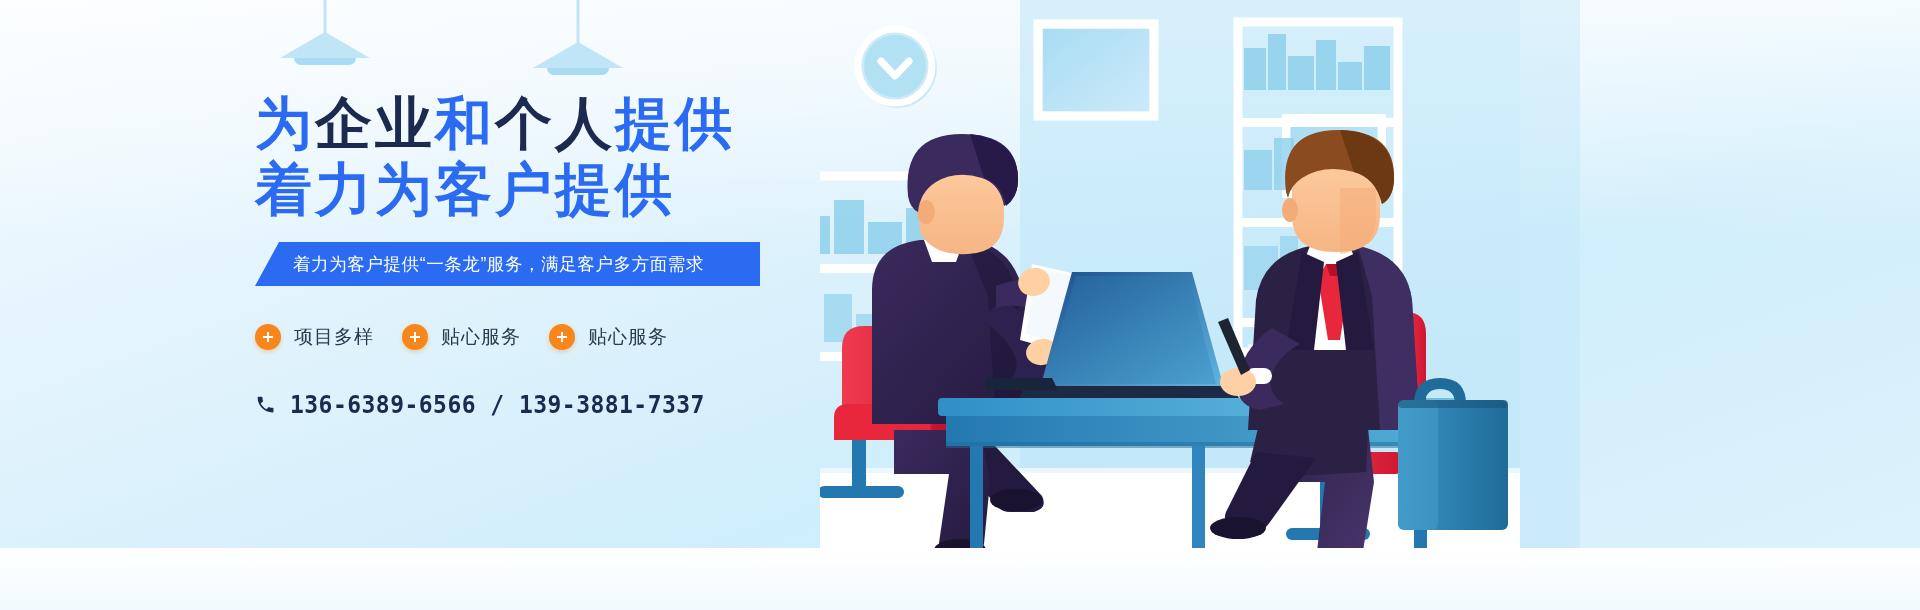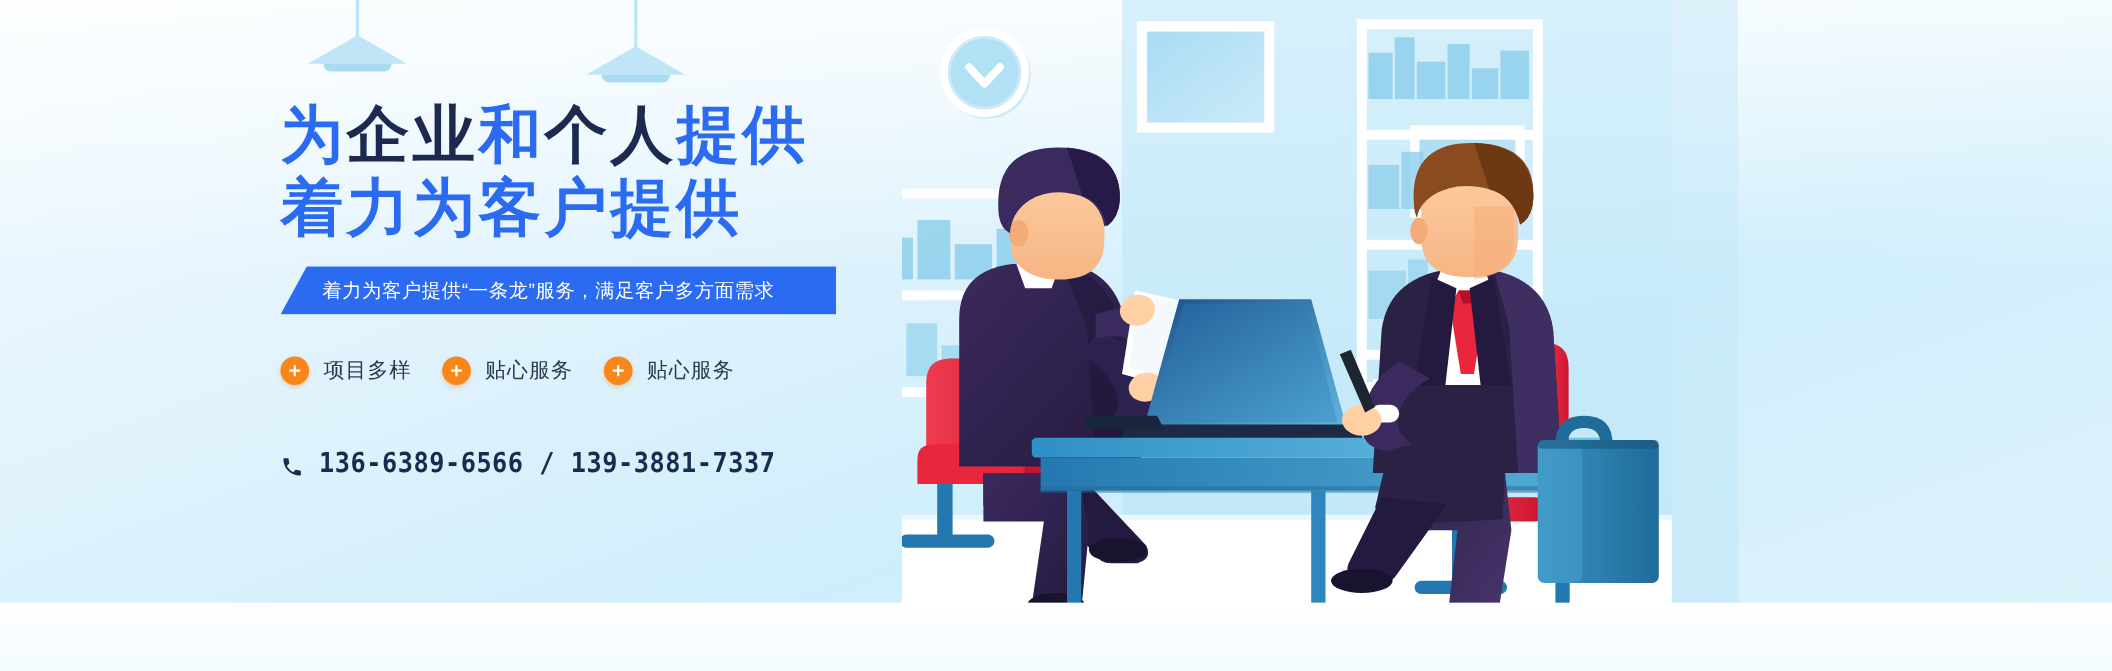--- a/index.html
+++ b/index.html
@@ -73,21 +73,21 @@
   }
   .features{margin-top:38px;display:flex;gap:28px;}
   .feature{display:flex;align-items:center;gap:13px;}
   .feature .dot{
     width:26px;height:26px;border-radius:50%;background:#f7861b;
     display:flex;align-items:center;justify-content:center;flex:0 0 auto;
     box-shadow:0 2px 4px rgba(247,134,27,.35);
   }
   .feature .dot svg{display:block;}
   .feature .lbl{font-size:19px;color:#2b3a4d;letter-spacing:1px;white-space:nowrap;}
-  .phone-row{margin-top:56px;display:flex;align-items:flex-end;gap:14px;}
+  .phone-row{margin-top:40px;display:flex;align-items:center;gap:14px;}
   .phone-row .ico{color:#1b2a4e;display:flex;align-items:center;}
   .phone-row .num{
     font-size:25px;font-weight:900;color:#1b2a4e;letter-spacing:.5px;
     font-family:"DejaVu Sans Mono","Liberation Mono",monospace;
     transform:scaleX(.92);transform-origin:left center;white-space:nowrap;
   }
   
   .illu{position:absolute;left:820px;top:0;width:700px;height:610px;}
   .illu svg{display:block;}
 </style>

